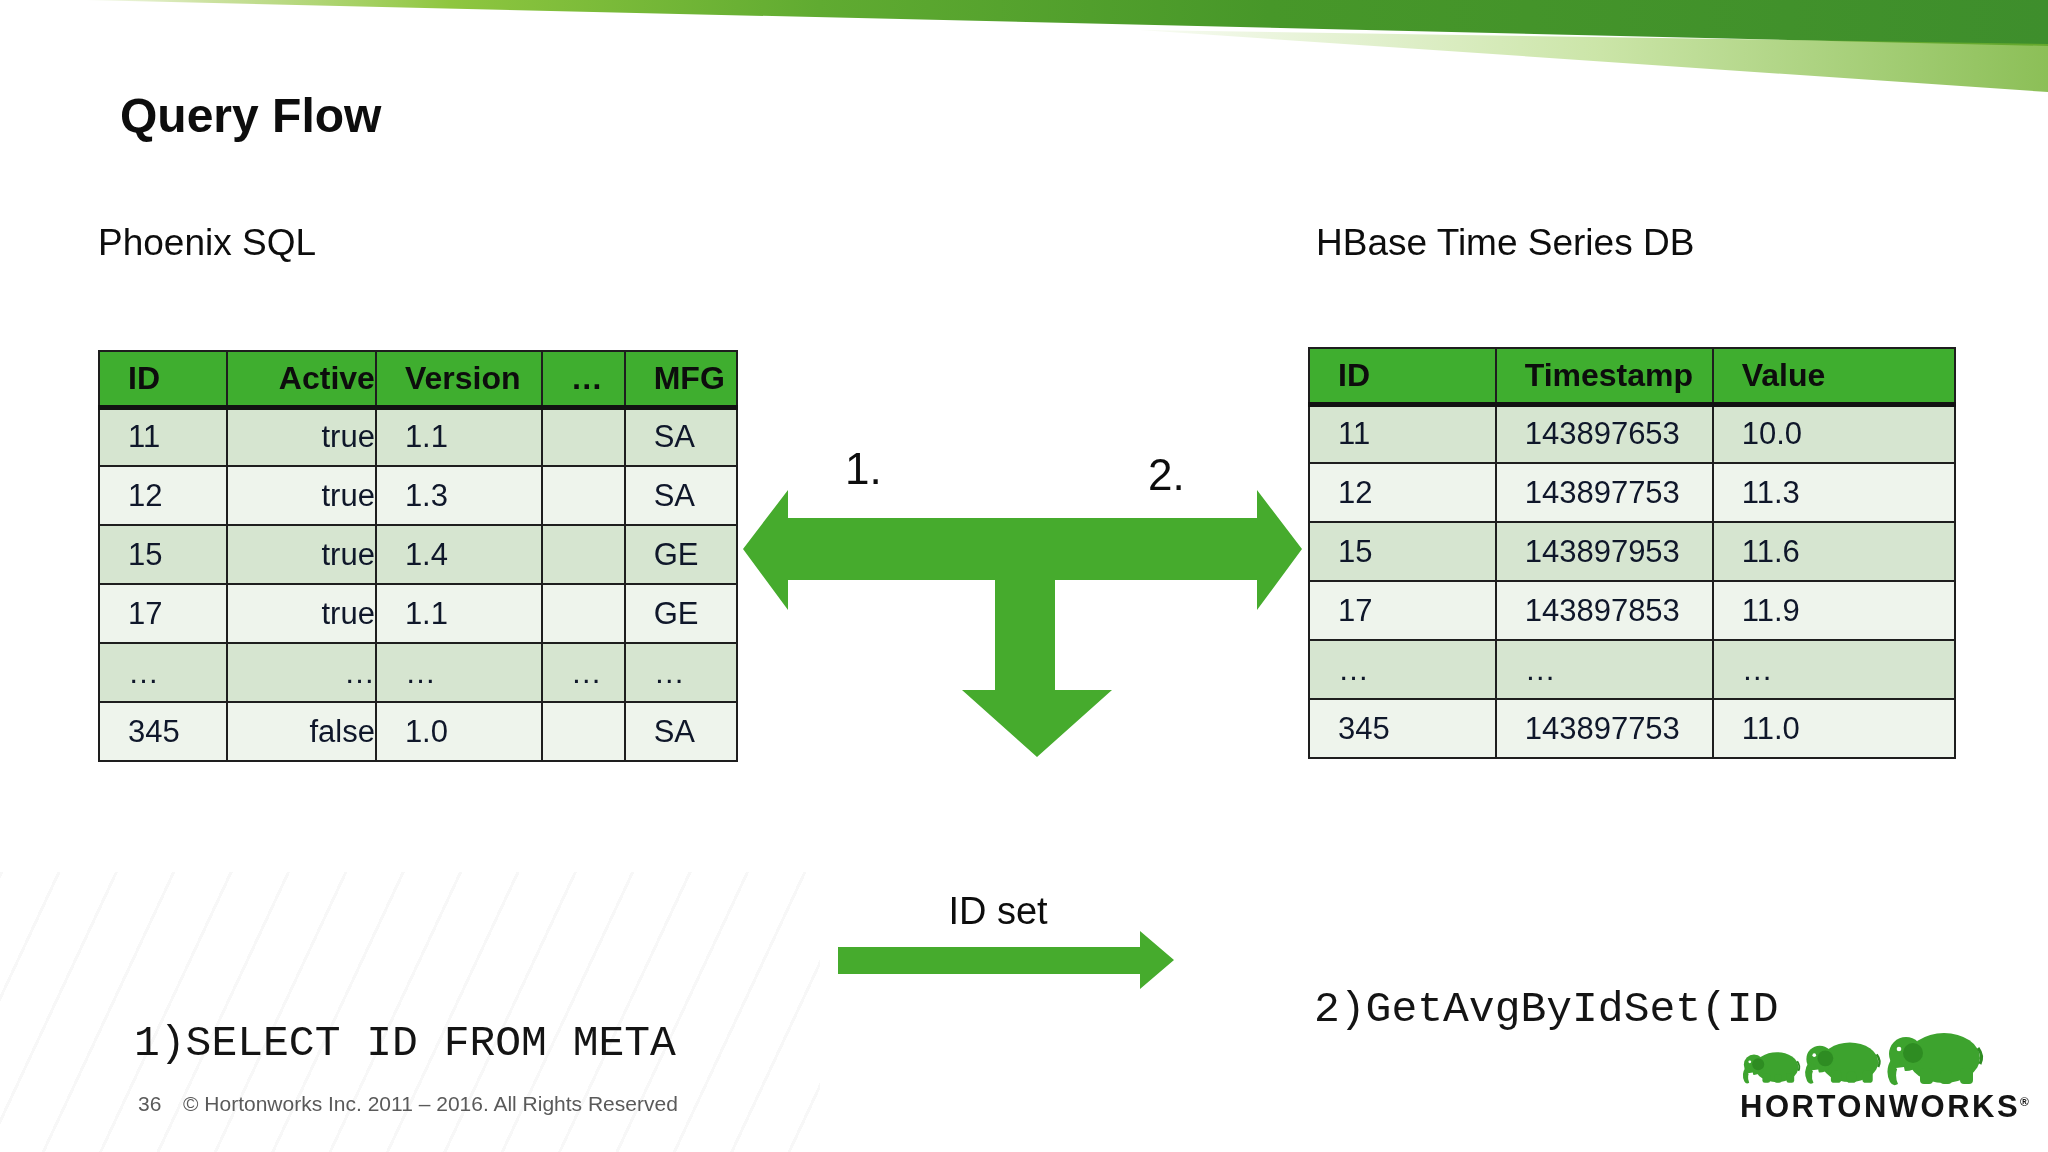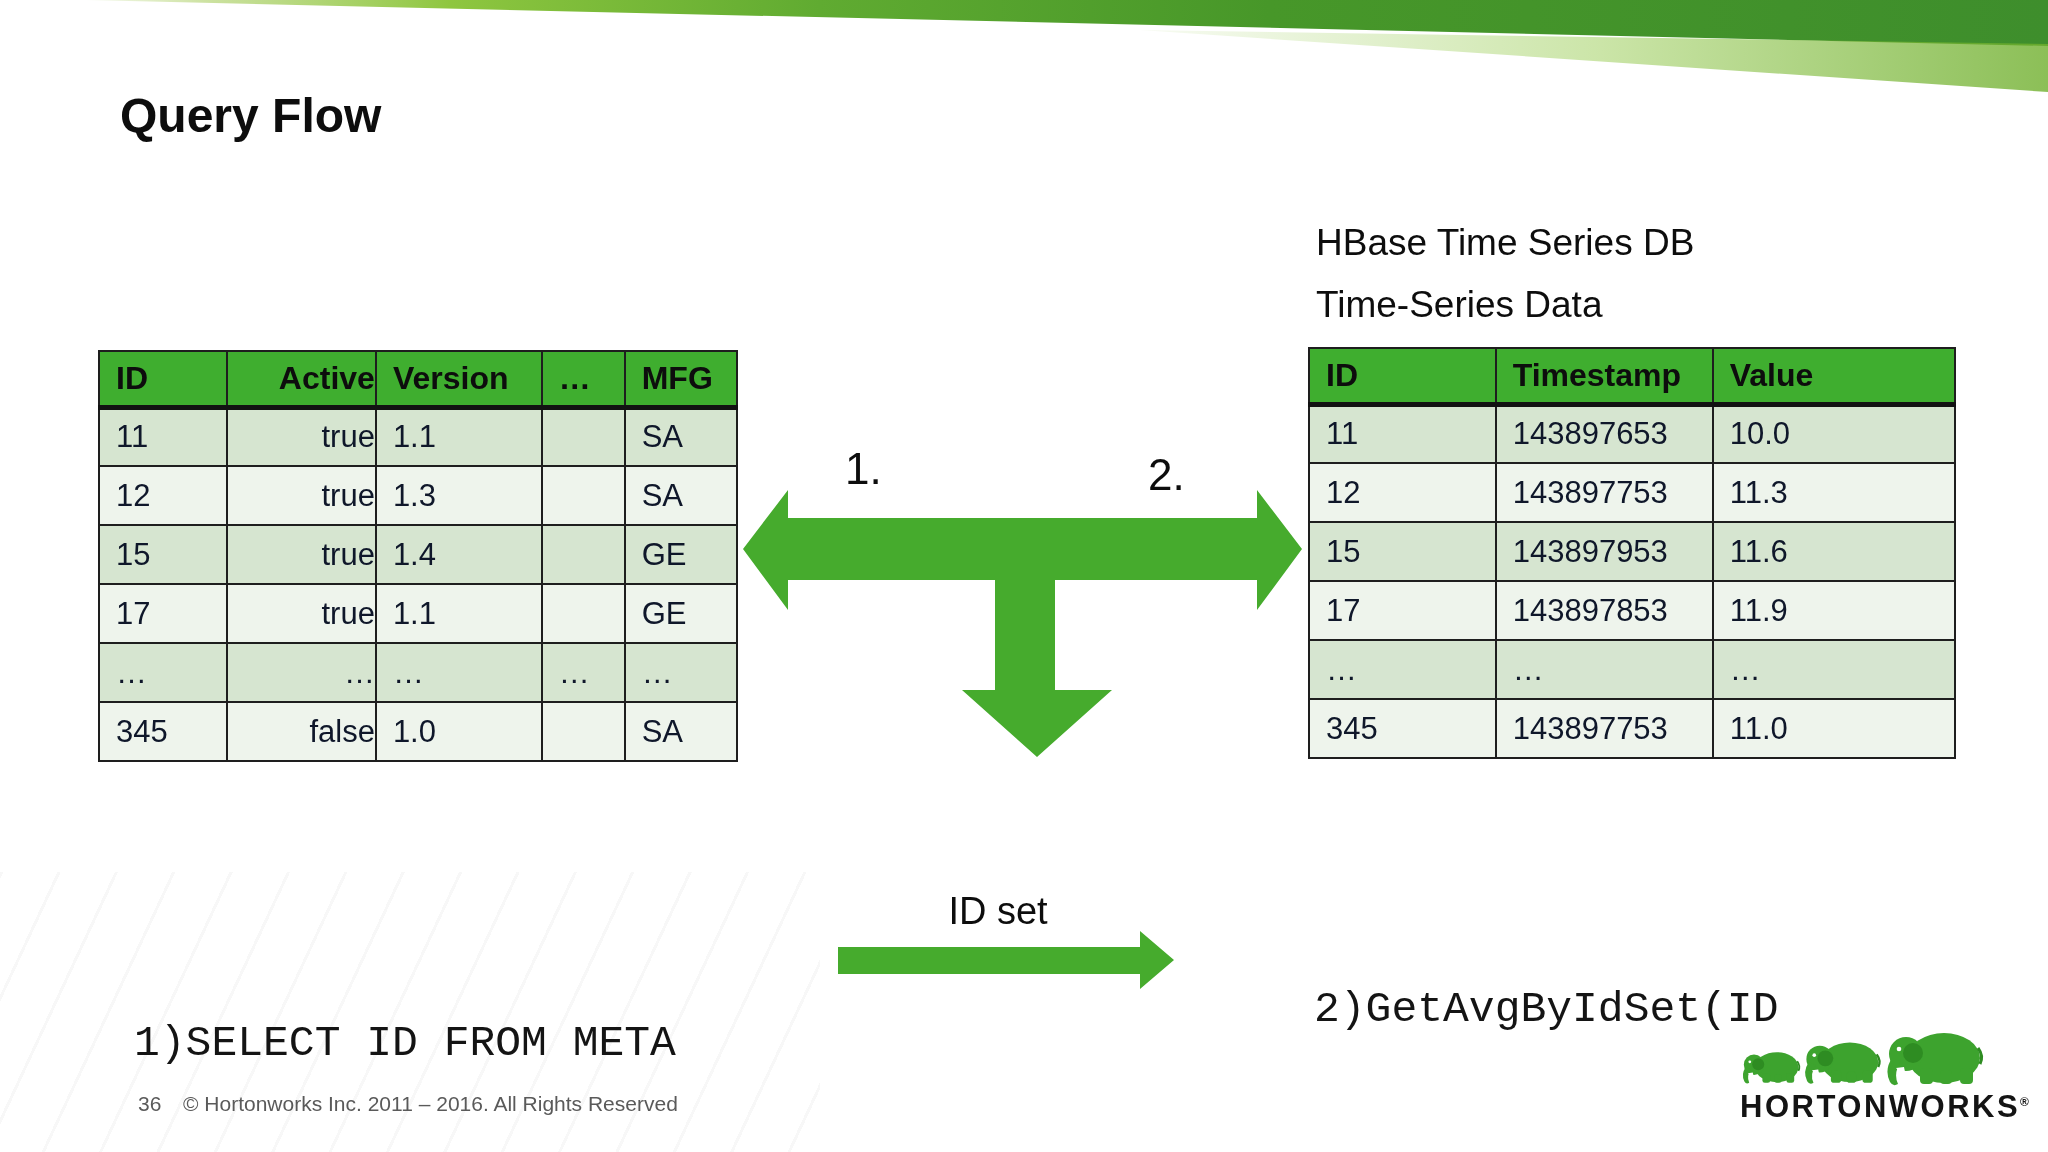--- a/index.html
+++ b/index.html
@@ -40,21 +40,21 @@
   .heading-left  { left:98px;  top:212px; }
   .heading-right { left:1316px; top:212px; }
 
   
   .tbl-wrap { position:absolute; }
   .tbl-left  { left:98px;  top:350px; width:640px; }
   .tbl-right { left:1308px; top:347px; width:648px; }
 
   table { border-collapse:collapse; table-layout:fixed; width:100%; }
   th, td {
-    border:2px solid #1e1e1e; padding-left:16px; text-align:left;
+    border:2px solid #1e1e1e; padding-left:28px; text-align:left;
     overflow:hidden; white-space:nowrap;
   }
   th {
     height:56px; font-size:32px; font-weight:700;
     background:var(--header_green); color:#0d0d0d;
   }
   td { height:59px; font-size:31px; font-weight:400; color:#0f172a; }
   thead tr { border-bottom:5px solid #121212; }
   tbody tr:nth-child(odd)  td { background:var(--row_dark); }
   tbody tr:nth-child(even) td { background:var(--row_light); }
@@ -107,20 +107,21 @@
 </head>
 <body>
 
 <div class="banner-main"></div>
 <div class="banner-sub"></div>
 <div class="texture-bl"></div>
 
 <h1 class="slide-title">Query Flow</h1>
 
 <div class="section-heading heading-left">
+  <div>Phoenix SQL</div>
 </div>
 <div class="tbl-wrap tbl-left">
   <table class="tbl-left">
       <thead>
         <tr>
           <th>ID</th>
           <th>Active</th>
           <th>Version</th>
           <th>…</th>
           <th>MFG</th>
@@ -173,21 +174,20 @@
     </table>
 </div>
 <div class="code code-left">
   <div>1)SELECT ID FROM META</div>
   
   
 </div>
 
 <div class="section-heading heading-right">
   <div>HBase Time Series DB</div>
-  <div>Time-Series Data</div>
 </div>
 <div class="tbl-wrap tbl-right">
   <table class="tbl-right">
       <thead>
         <tr>
           <th>ID</th>
           <th>Timestamp</th>
           <th>Value</th>
         </tr>
       </thead>

